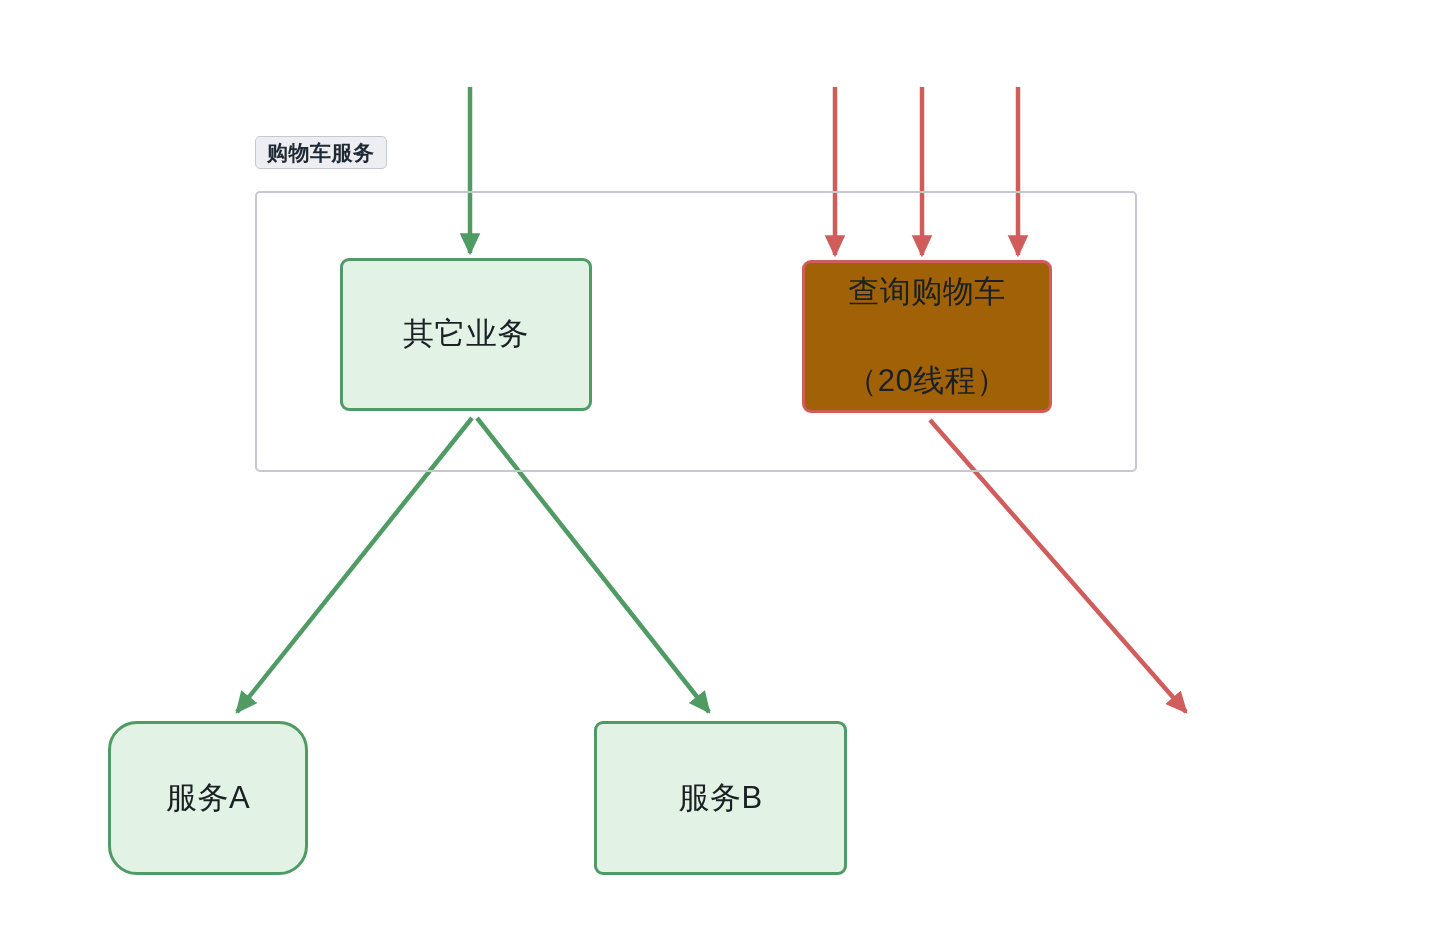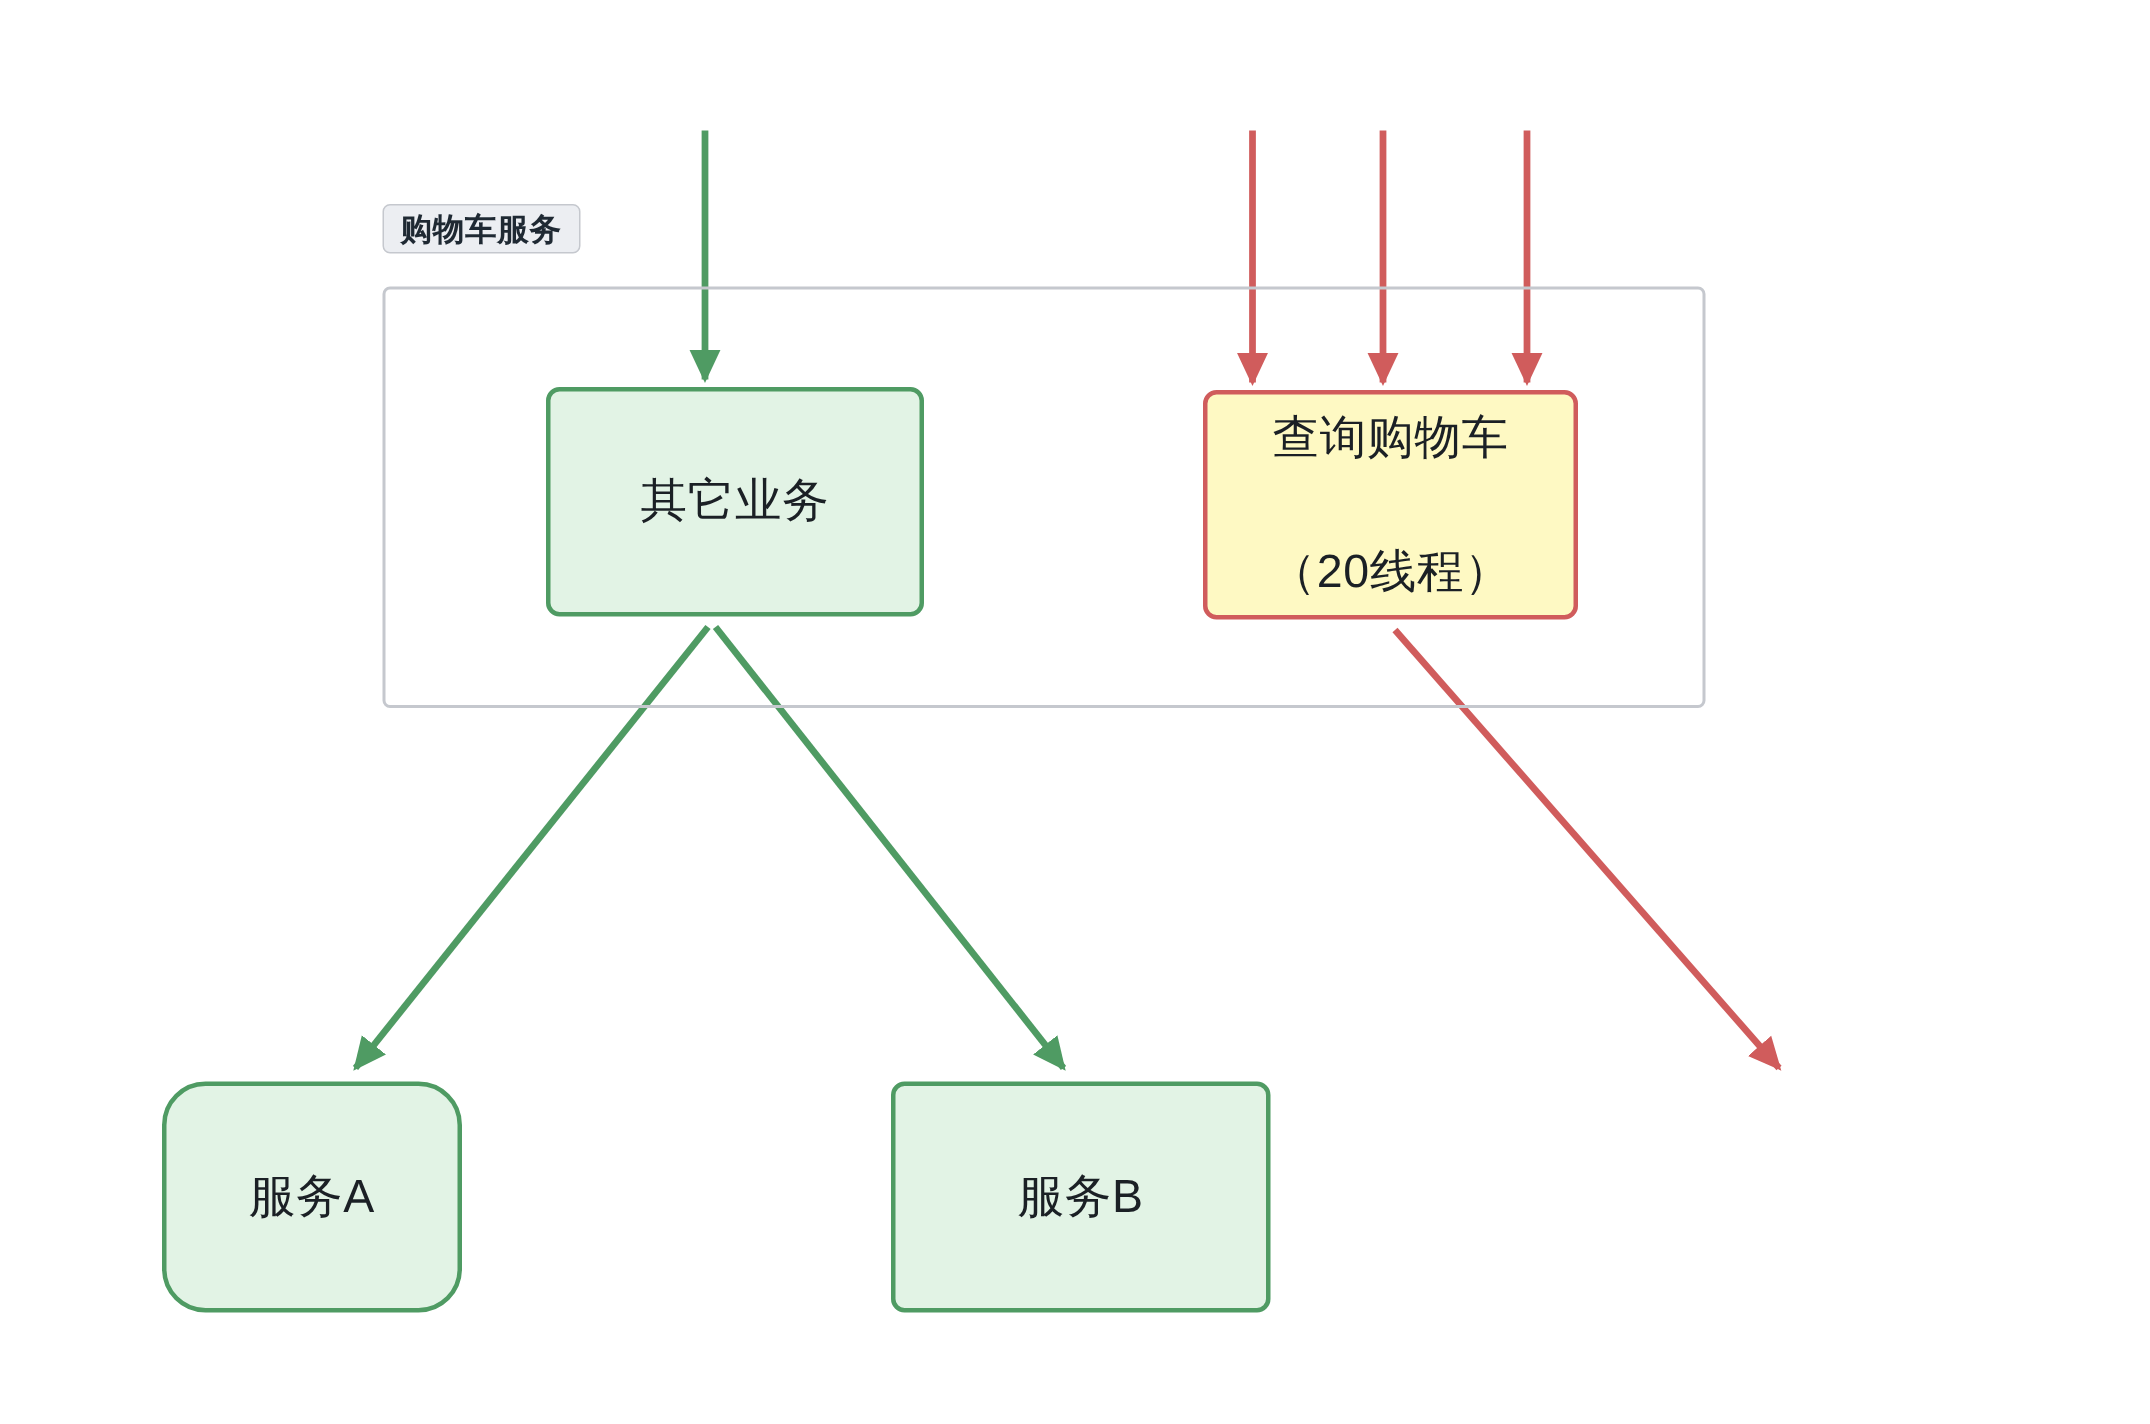--- a/index.html
+++ b/index.html
@@ -73,26 +73,26 @@
     color: #1b2025;
     letter-spacing: .5px;
   }
   .node .line2 { display: block; }
 
   .node.green {
     background: #e2f3e5;
     border: 3px solid #4f9b63;
   }
   .node.red {
-    background: #fef9c3;
+    background: #a16207;
     border: 3px solid #d05c5c;
     gap: 44px;
   }
 
-  #node-other-biz  { left: 364px;  top: 258px; width: 252px; height: 153px; }
+  #node-other-biz  { left: 340px;  top: 258px; width: 252px; height: 153px; }
   #node-query-cart { left: 802px;  top: 260px; width: 250px; height: 153px; }
   #node-service-a  { left: 108px;  top: 721px; width: 200px; height: 154px; border-radius: 29px; }
   #node-service-b  { left: 594px;  top: 721px; width: 253px; height: 154px; }
   #node-goods-svc  { left: 1063px; top: 721px; width: 250px; height: 154px; }
 </style>
 </head>
 <body>
 
 <div id="canvas">
 

